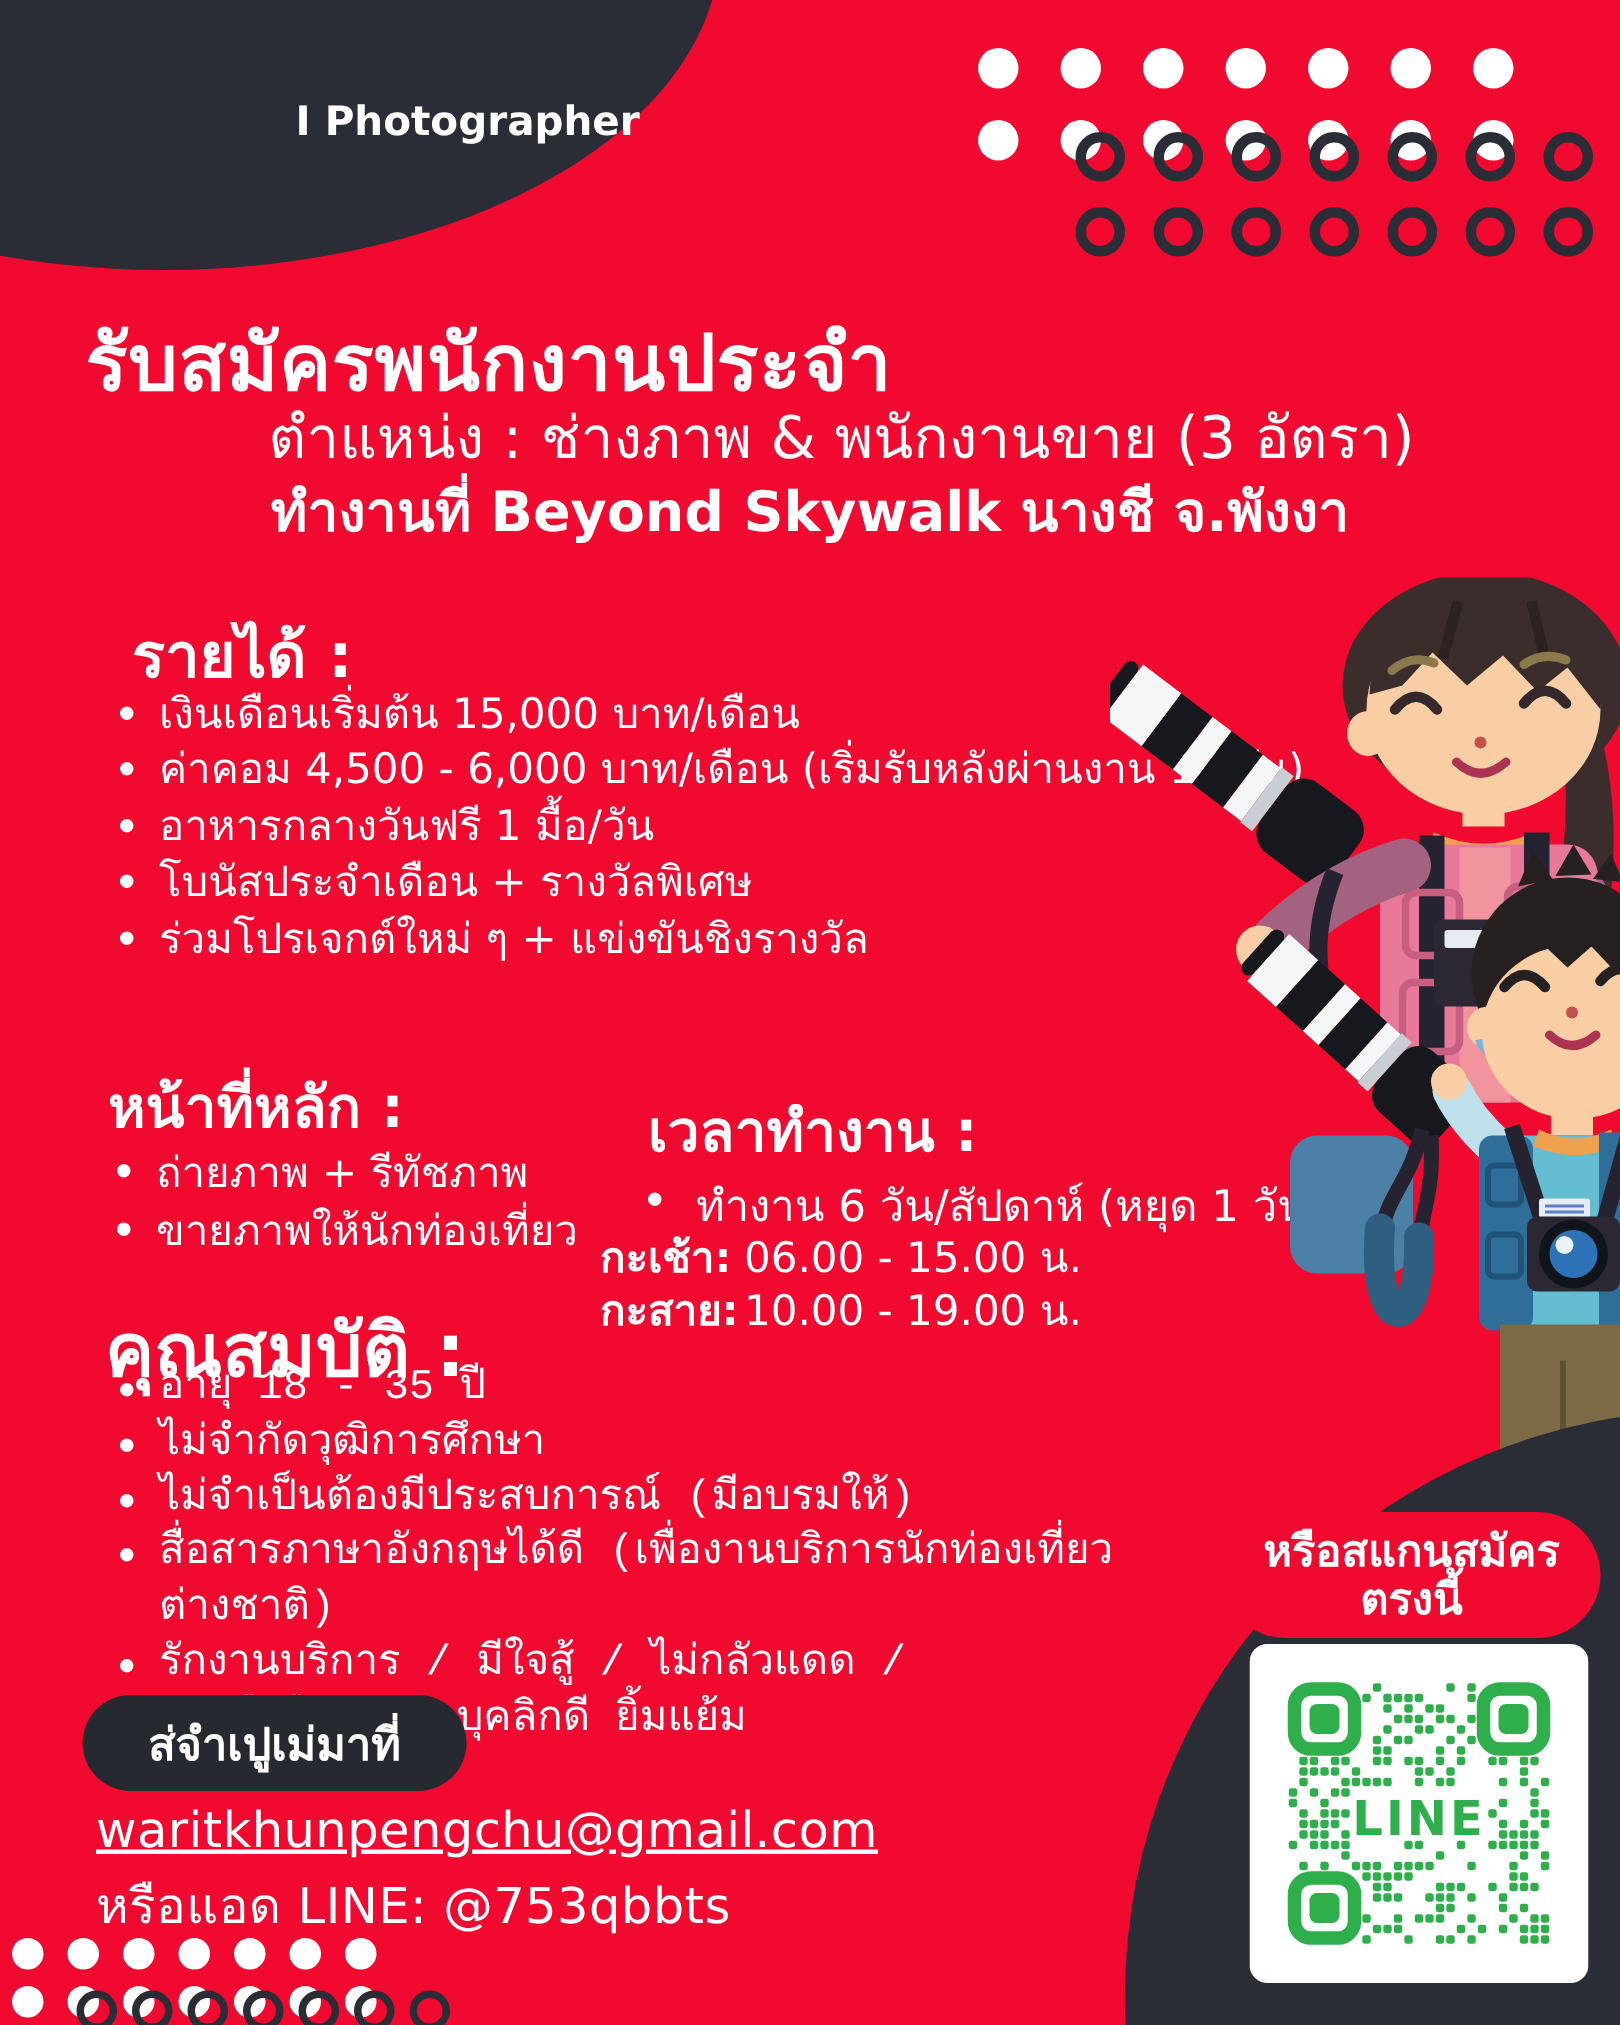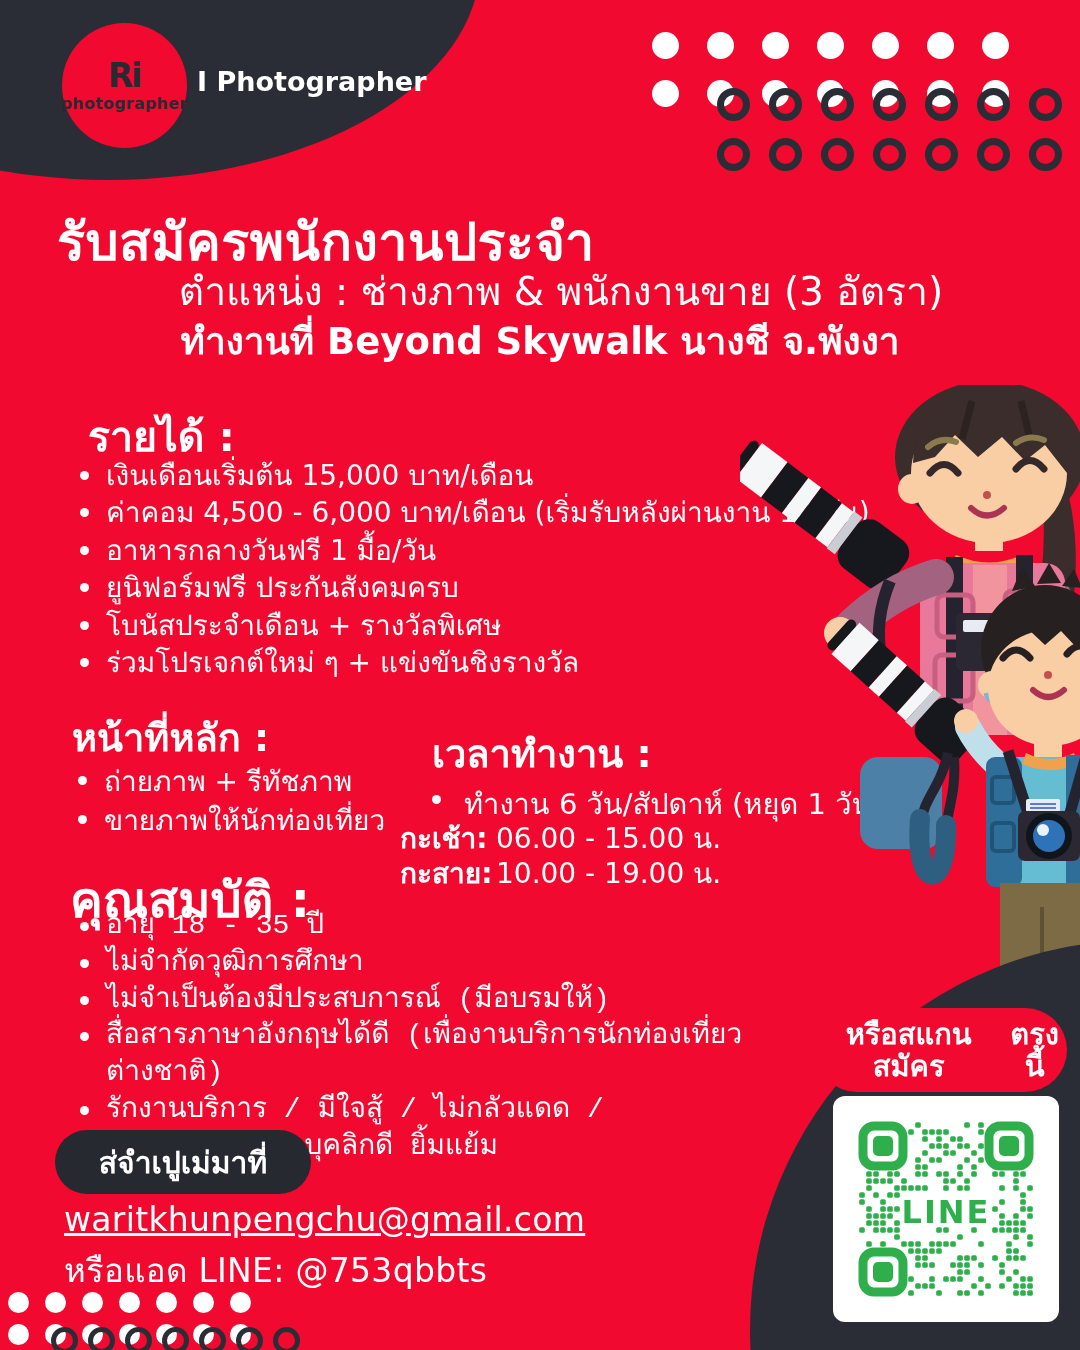--- a/index.html
+++ b/index.html
@@ -60,41 +60,37 @@
     left:55px;top:1130px;width:256px;height:64px;border-radius:33px;background:#26292F;
     display:flex;align-items:center;justify-content:center;font-size:30px;font-weight:800;
   }
   .email{left:64px;top:1200px;font-size:33px;letter-spacing:.3px;text-decoration:underline;}
   .line-text{left:64px;top:1244px;font-size:33px;letter-spacing:.3px;}
 
   
   .bottom-blob{left:750px;top:940px;width:780px;height:780px;border-radius:50%;background:#2A2D35;}
   .scan-pill{
     left:815px;top:1008px;width:252px;height:84px;border-radius:42px;background:#F2092F;
-    display:flex;flex-direction:row;align-items:center;justify-content:center;
+    display:flex;flex-direction:column;align-items:center;justify-content:center;
     font-size:29px;font-weight:800;line-height:1.12;text-align:center;
   }
   .qr-box{left:833px;top:1096px;width:226px;height:226px;}
 
   .illu{left:740px;top:385px;pointer-events:none;}
   #deco{left:0;top:0;width:1080px;height:1350px;pointer-events:none;}
   .dot{position:absolute;border-radius:50%;background:#fff;}
   .ring{position:absolute;border-radius:50%;border-style:solid;border-color:#2A2D35;background:transparent;}
 </style>
 </head>
 <body>
 
 <div class="poster">
 
   <div class="abs top-blob"></div>
 
-  <div class="abs logo-circle">
-    <div class="logo-mono">Ri</div>
-    <div class="logo-word">photographer</div>
-  </div>
   <div class="abs brand-name">I Photographer</div>
 
   <div class="abs" id="deco">
       <span class="dot" style="left: 651.5px; top: 31.5px; width: 27px; height: 27px;"></span>
       <span class="dot" style="left: 651.5px; top: 79.5px; width: 27px; height: 27px;"></span>
       <span class="dot" style="left: 706.5px; top: 31.5px; width: 27px; height: 27px;"></span>
       <span class="dot" style="left: 706.5px; top: 79.5px; width: 27px; height: 27px;"></span>
       <span class="dot" style="left: 761.5px; top: 31.5px; width: 27px; height: 27px;"></span>
       <span class="dot" style="left: 761.5px; top: 79.5px; width: 27px; height: 27px;"></span>
       <span class="dot" style="left: 816.5px; top: 31.5px; width: 27px; height: 27px;"></span>
@@ -144,21 +140,20 @@
 
   <div class="abs title">รับสมัครพนักงานประจำ</div>
   <div class="abs sub-position">ตำแหน่ง : ช่างภาพ &amp; พนักงานขาย (3 อัตรา)</div>
   <div class="abs sub-location">ทำงานที่ Beyond Skywalk นางชี จ.พังงา</div>
 
   <div class="abs sec-h h-income">รายได้ :</div>
   <ul class="abs blist income-list">
     <li>เงินเดือนเริ่มต้น 15,000 บาท/เดือน</li>
     <li>ค่าคอม 4,500 - 6,000 บาท/เดือน (เริ่มรับหลังผ่านงาน 14 วัน)</li>
     <li>อาหารกลางวันฟรี 1 มื้อ/วัน</li>
-    <li>ยูนิฟอร์มฟรี  ประกันสังคมครบ</li>
     <li>โบนัสประจำเดือน + รางวัลพิเศษ</li>
     <li>ร่วมโปรเจกต์ใหม่ ๆ + แข่งขันชิงรางวัล</li>
   </ul>
 
   <div class="abs sec-h h-duties">หน้าที่หลัก :</div>
   <ul class="abs blist duties-list">
     <li>ถ่ายภาพ + รีทัชภาพ</li>
     <li>ขายภาพให้นักท่องเที่ยว</li>
   </ul>
 

